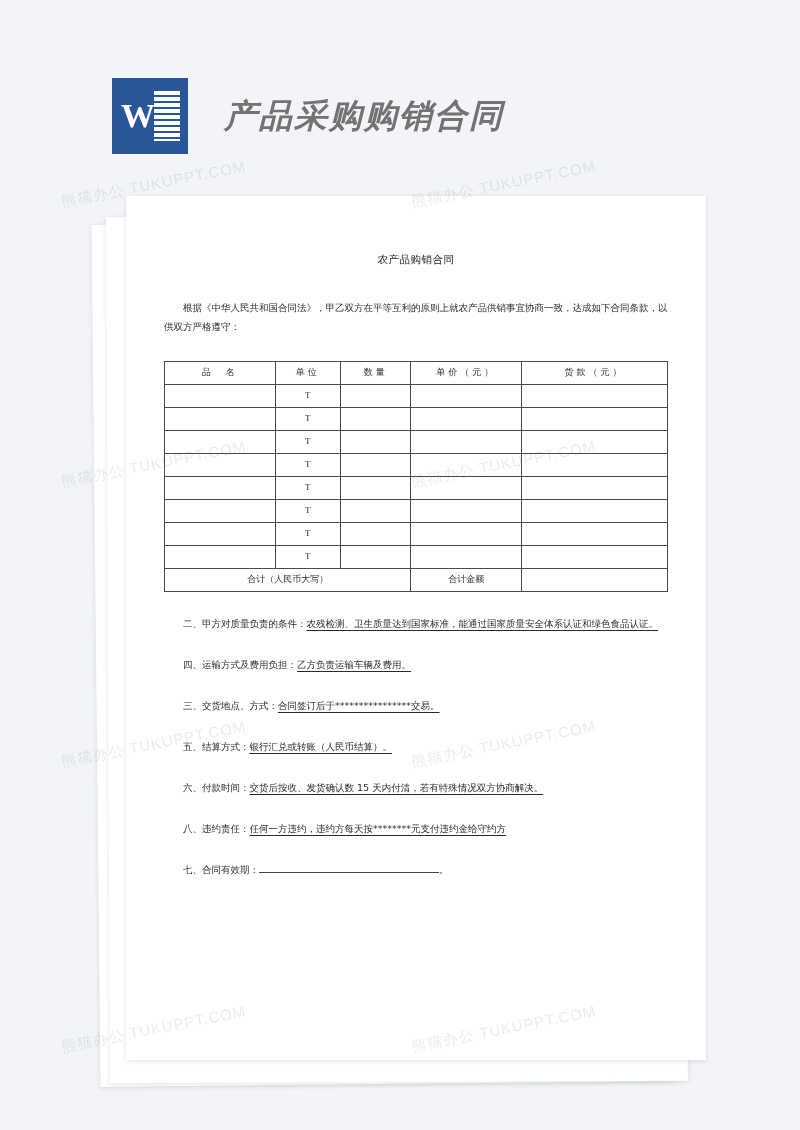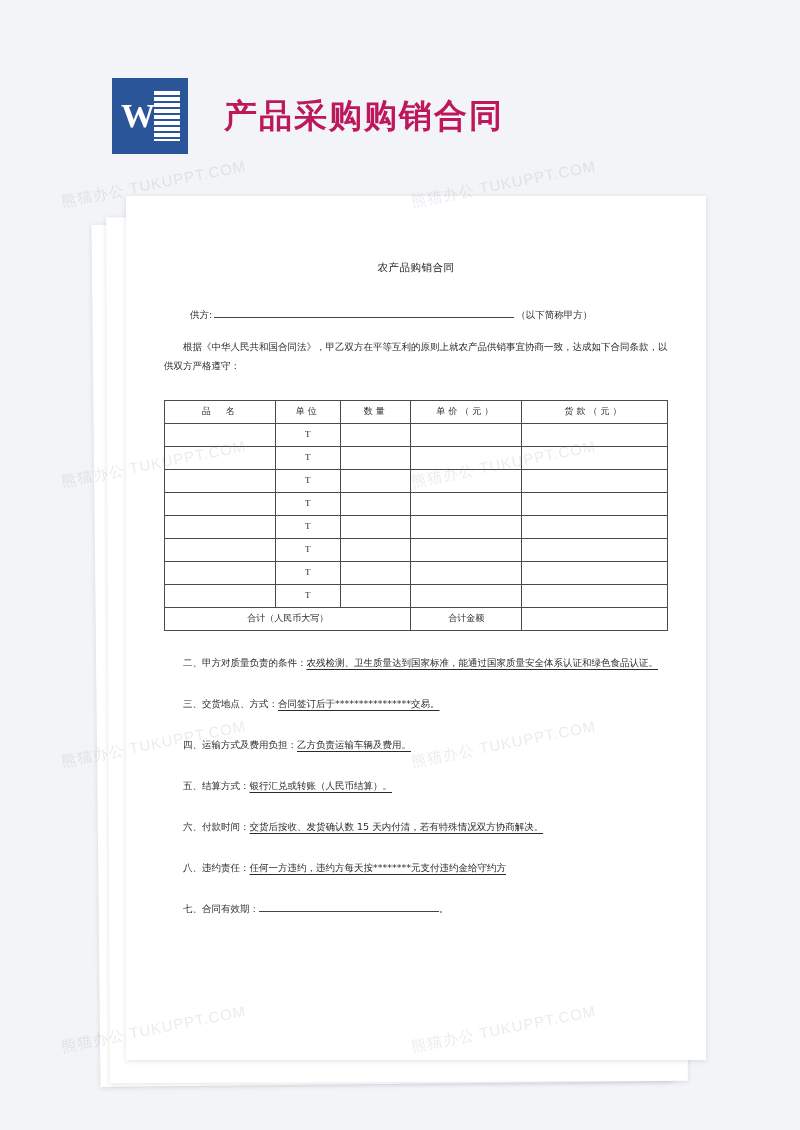--- a/index.html
+++ b/index.html
@@ -71,24 +71,25 @@
     position: absolute;
     left: 0;
     width: 26px;
     height: 2px;
     background: #2a5699;
     display: block;
   }
   .doc-title {
     margin-left: 36px;
     font-size: 33px;
-    color: #be185d;
+    color: #737373;
     font-family: "DejaVu Sans", sans-serif;
     font-weight: 600;
     letter-spacing: 2px;
+    font-style: italic;
   }
 
   
   .stack {
     position: absolute;
     left: 96px;
     top: 196px;
     width: 616px;
     height: 900px;
     z-index: 10;
@@ -116,21 +117,21 @@
     left: 30px;
     top: 0px;
     width: 580px;
     height: 864px;
   }
 
   
   .page {
     position: absolute;
     left: 30px;
-    top: 12px;
+    top: 4px;
     width: 580px;
     height: 864px;
     padding: 0;
     box-sizing: border-box;
     z-index: 20;
     font-family: "DejaVu Sans", "Liberation Sans", sans-serif;
     color: #2b2b2b;
   }
   .page-inner {
     padding: 50px 38px 20px 38px;
@@ -235,25 +236,20 @@
 <div class="stack">
   <div class="sheet sheet-back2"></div>
   <div class="sheet sheet-back1"></div>
   <div class="sheet sheet-main"></div>
 
   <div class="page">
     <div class="page-inner">
 
       <div class="doc-heading">农产品购销合同</div>
 
-      <div class="party-line">
-        <span class="lbl">供方:</span>
-        <span class="fill"></span>
-        <span class="suffix">（以下简称甲方）</span>
-      </div>
 
 
       <div class="para">根据《中华人民共和国合同法》，甲乙双方在平等互利的原则上就农产品供销事宜协商一致，达成如下合同条款，以供双方严格遵守：</div>
 
 
       <table class="goods">
         <thead>
           <tr>
             <th class="col-name">品　名</th>
             <th class="col-unit">单位</th>
@@ -325,25 +321,25 @@
             <td></td>
           </tr>
         </tbody>
       </table>
 
       <div class="clause">
         <span>二、甲方对质量负责的条件：</span><span class="wrap-u">农残检测、卫生质量达到国家标准，能通过国家质量安全体系认证和绿色食品认证。</span>
       </div>
 
       <div class="clause">
+        <span>四、运输方式及费用负担：</span><span class="wrap-u">乙方负责运输车辆及费用。</span>
+      </div>
+
+      <div class="clause">
         <span>三、交货地点、方式：</span><span class="wrap-u">合同签订后于****************交易。</span>
-      </div>
-
-      <div class="clause">
-        <span>四、运输方式及费用负担：</span><span class="wrap-u">乙方负责运输车辆及费用。</span>
       </div>
 
       <div class="clause">
         <span>五、结算方式：</span><span class="wrap-u">银行汇兑或转账（人民币结算）。</span>
       </div>
 
       <div class="clause">
         <span>六、付款时间：</span><span class="wrap-u">交货后按收、发货确认数 15 天内付清，若有特殊情况双方协商解决。</span>
       </div>
 

